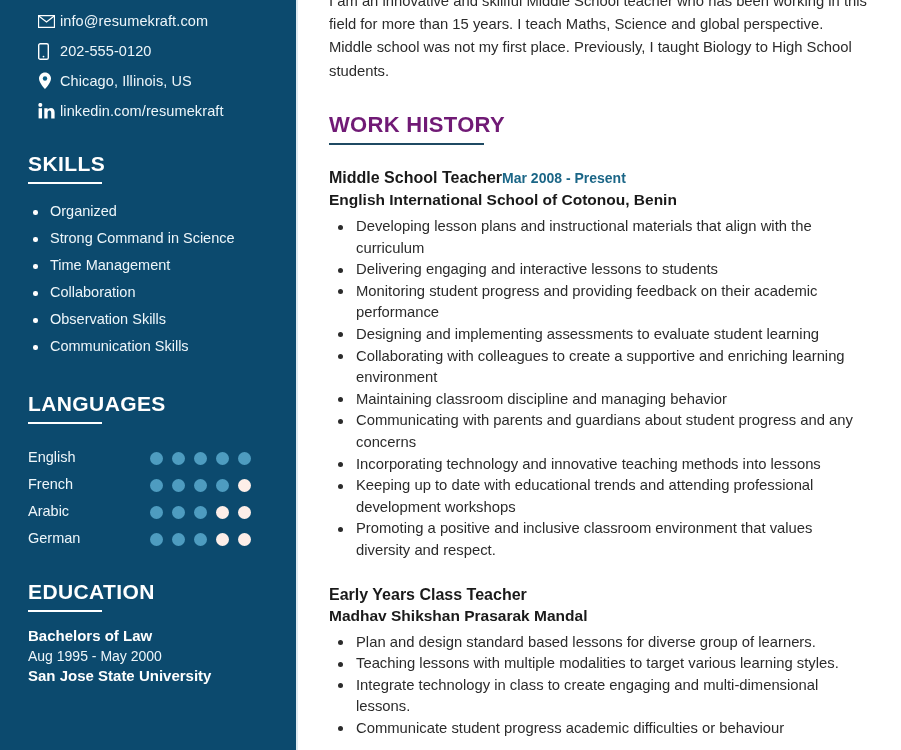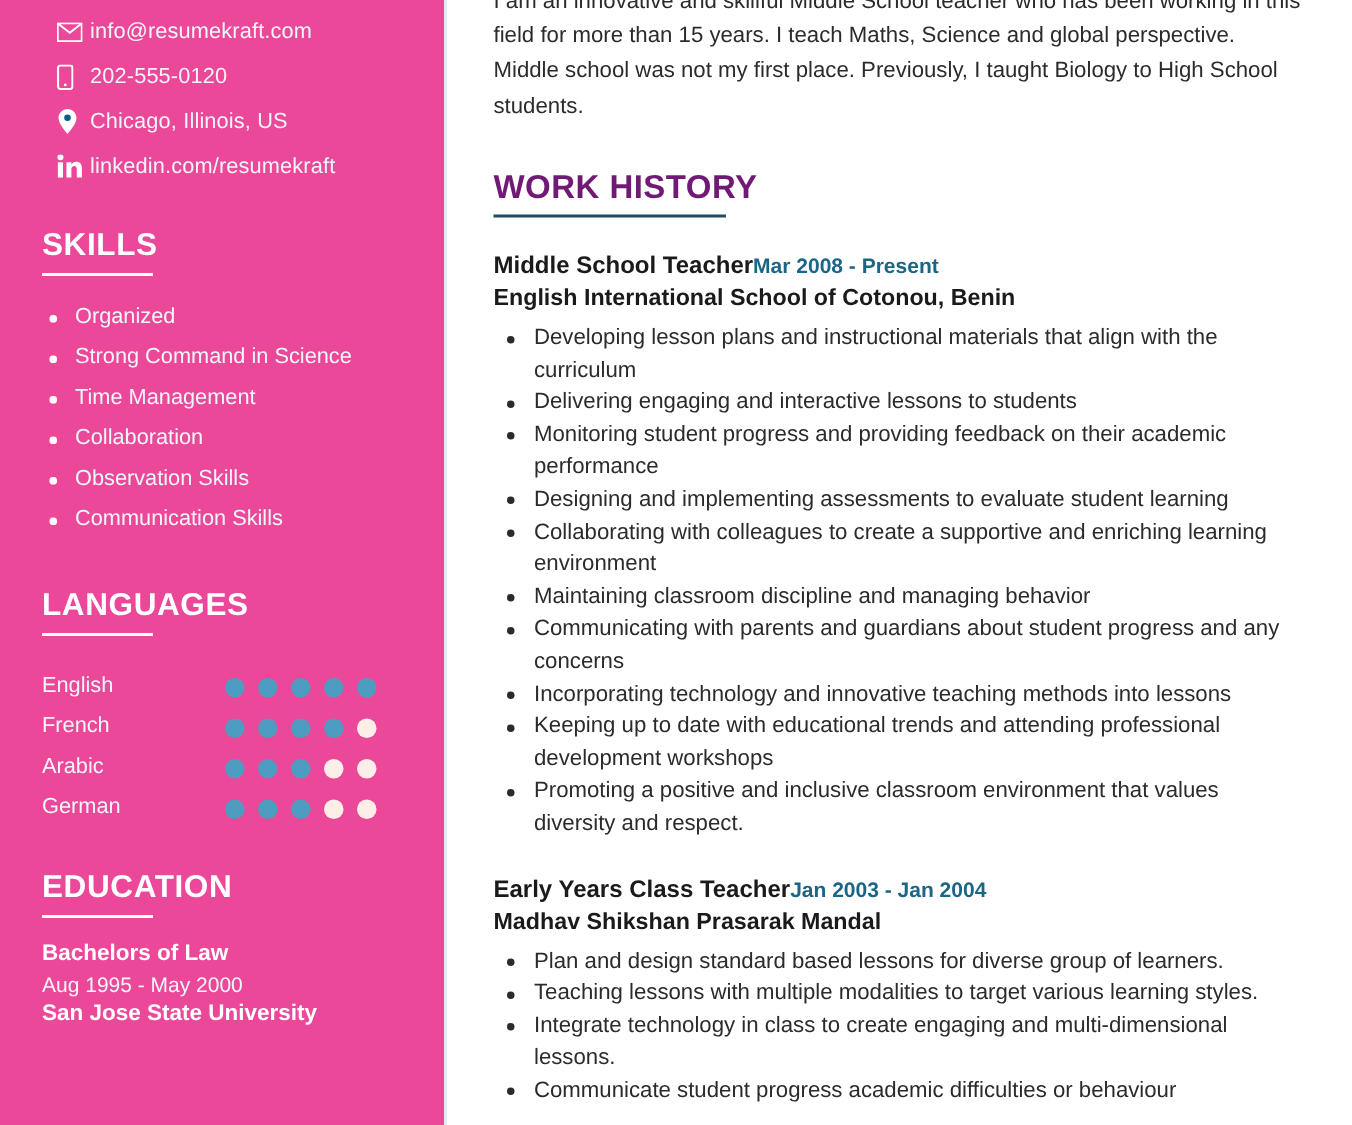--- a/index.html
+++ b/index.html
@@ -7,21 +7,21 @@
     width:901px; height:750px;
     overflow:hidden;
     background:#ffffff;
     font-family:"Liberation Sans", sans-serif;
   }
   .page { position:relative; width:901px; height:750px; display:flex; }
 
   
   .sidebar {
     width:298px;
-    background:#ec4899;
+    background:#0c4a6e;
     color:#ffffff;
     position:relative;
     flex:0 0 298px;
     padding-top:6px;
     overflow:hidden;
   }
   .sidebar::after {
     content:"";
     position:absolute; top:0; right:0; width:2px; height:100%;
     background:#dfeaf0;
@@ -314,21 +314,20 @@
           <li class="job-bullet">Communicating with parents and guardians about student progress and any concerns</li>
           <li class="job-bullet">Incorporating technology and innovative teaching methods into lessons</li>
           <li class="job-bullet">Keeping up to date with educational trends and attending professional development workshops</li>
           <li class="job-bullet">Promoting a positive and inclusive classroom environment that values diversity and respect.</li>
         </ul>
       </div>
 
       <div class="job">
         <div class="job-head">
           <span class="job-title">Early Years Class Teacher</span>
-          <span class="job-dates">Jan 2003 - Jan 2004</span>
         </div>
         <div class="job-company">Madhav Shikshan Prasarak Mandal</div>
         <ul class="job-bullets">
           <li class="job-bullet">Plan and design standard based lessons for diverse group of learners.</li>
           <li class="job-bullet">Teaching lessons with multiple modalities to target various learning styles.</li>
           <li class="job-bullet">Integrate technology in class to create engaging and multi-dimensional lessons.</li>
           <li class="job-bullet">Communicate student progress academic difficulties or behaviour</li>
         </ul>
       </div>
 

